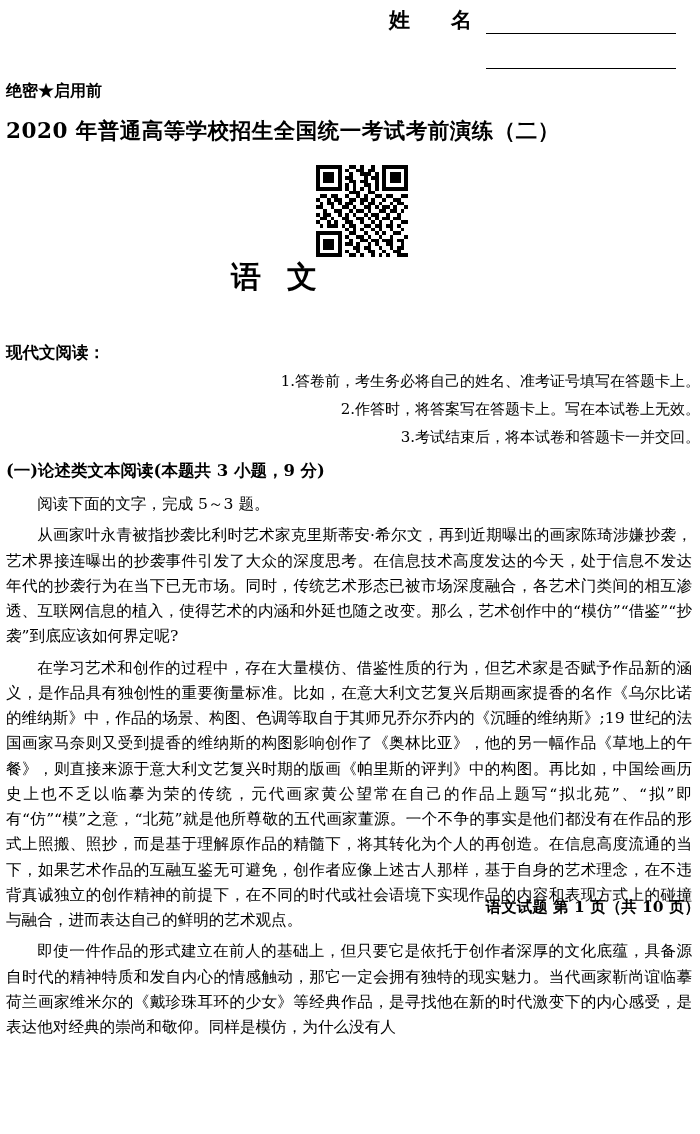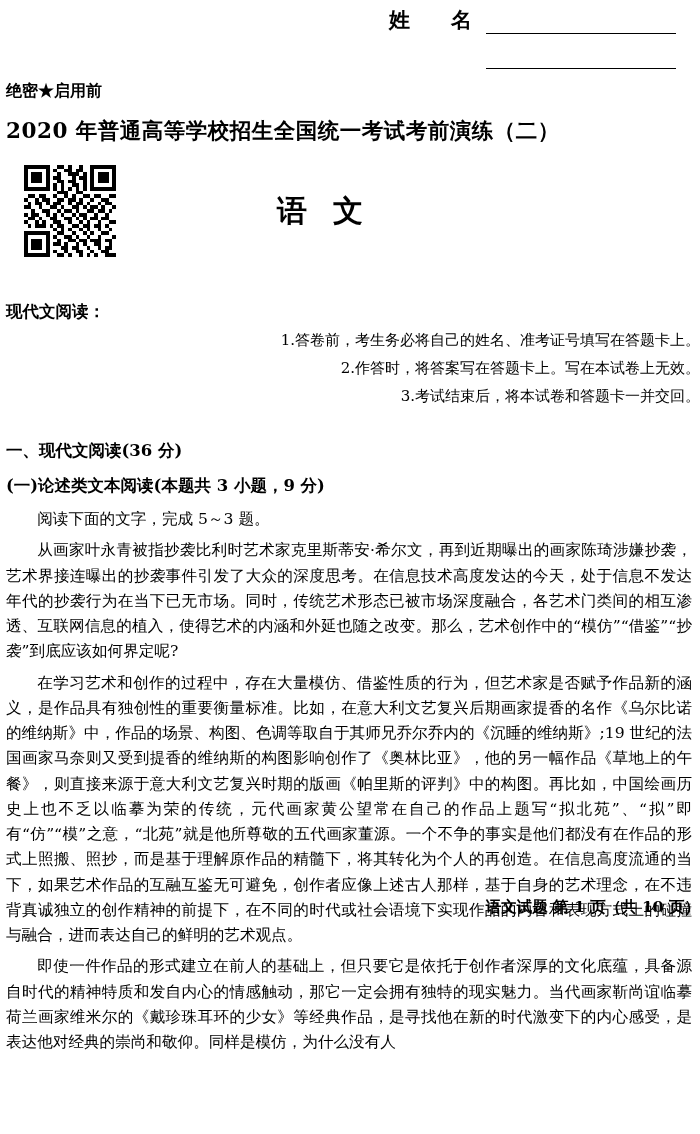--- a/index.html
+++ b/index.html
@@ -67,20 +67,21 @@
     letter-spacing: 0.5px;
     white-space: nowrap;
   }
 
   
   .qr-row {
     margin-top: 20px;
     display: flex;
     align-items: center;
     padding-left: 24px;
+    flex-direction: column;
   }
   .qr {
     width: 92px;
     height: 92px;
     flex: 0 0 auto;
     image-rendering: pixelated;
   }
   .subject {
     flex: 1;
     text-align: center;
@@ -374,21 +375,20 @@
     <div class="subject">语文</div>
   </div>
 
   <div class="notes">
     <div class="notes-title">现代文阅读：</div>
     <div class="note-item">1.答卷前，考生务必将自己的姓名、准考证号填写在答题卡上。</div>
     <div class="note-item">2.作答时，将答案写在答题卡上。写在本试卷上无效。</div>
     <div class="note-item">3.考试结束后，将本试卷和答题卡一并交回。</div>
   </div>
 
-  <div class="sec-h1">一、现代文阅读(36 分)</div>
   <div class="sec-h2">(一)论述类文本阅读(本题共 3 小题，9 分)</div>
 
   <div class="body-block">
     <div class="p-first">阅读下面的文字，完成 5～3 题。</div>
     <div class="p-indent">从画家叶永青被指抄袭比利时艺术家克里斯蒂安·希尔文，再到近期曝出的画家陈琦涉嫌抄袭，艺术界接连曝出的抄袭事件引发了大众的深度思考。在信息技术高度发达的今天，处于信息不发达年代的抄袭行为在当下已无市场。同时，传统艺术形态已被市场深度融合，各艺术门类间的相互渗透、互联网信息的植入，使得艺术的内涵和外延也随之改变。那么，艺术创作中的“模仿”“借鉴”“抄袭”到底应该如何界定呢?</div>
     <div class="p-indent">在学习艺术和创作的过程中，存在大量模仿、借鉴性质的行为，但艺术家是否赋予作品新的涵义，是作品具有独创性的重要衡量标准。比如，在意大利文艺复兴后期画家提香的名作《乌尔比诺的维纳斯》中，作品的场景、构图、色调等取自于其师兄乔尔乔内的《沉睡的维纳斯》;19 世纪的法国画家马奈则又受到提香的维纳斯的构图影响创作了《奥林比亚》，他的另一幅作品《草地上的午餐》，则直接来源于意大利文艺复兴时期的版画《帕里斯的评判》中的构图。再比如，中国绘画历史上也不乏以临摹为荣的传统，元代画家黄公望常在自己的作品上题写“拟北苑”、“拟”即有“仿”“模”之意，“北苑”就是他所尊敬的五代画家董源。一个不争的事实是他们都没有在作品的形式上照搬、照抄，而是基于理解原作品的精髓下，将其转化为个人的再创造。在信息高度流通的当下，如果艺术作品的互融互鉴无可避免，创作者应像上述古人那样，基于自身的艺术理念，在不违背真诚独立的创作精神的前提下，在不同的时代或社会语境下实现作品的内容和表现方式上的碰撞与融合，进而表达自己的鲜明的艺术观点。</div>
     <div class="p-indent">即使一件作品的形式建立在前人的基础上，但只要它是依托于创作者深厚的文化底蕴，具备源自时代的精神特质和发自内心的情感触动，那它一定会拥有独特的现实魅力。当代画家靳尚谊临摹荷兰画家维米尔的《戴珍珠耳环的少女》等经典作品，是寻找他在新的时代激变下的内心感受，是表达他对经典的崇尚和敬仰。同样是模仿，为什么没有人</div>
   </div>
 
   <div class="footer">语文试题 第 1 页（共 10 页）</div>

